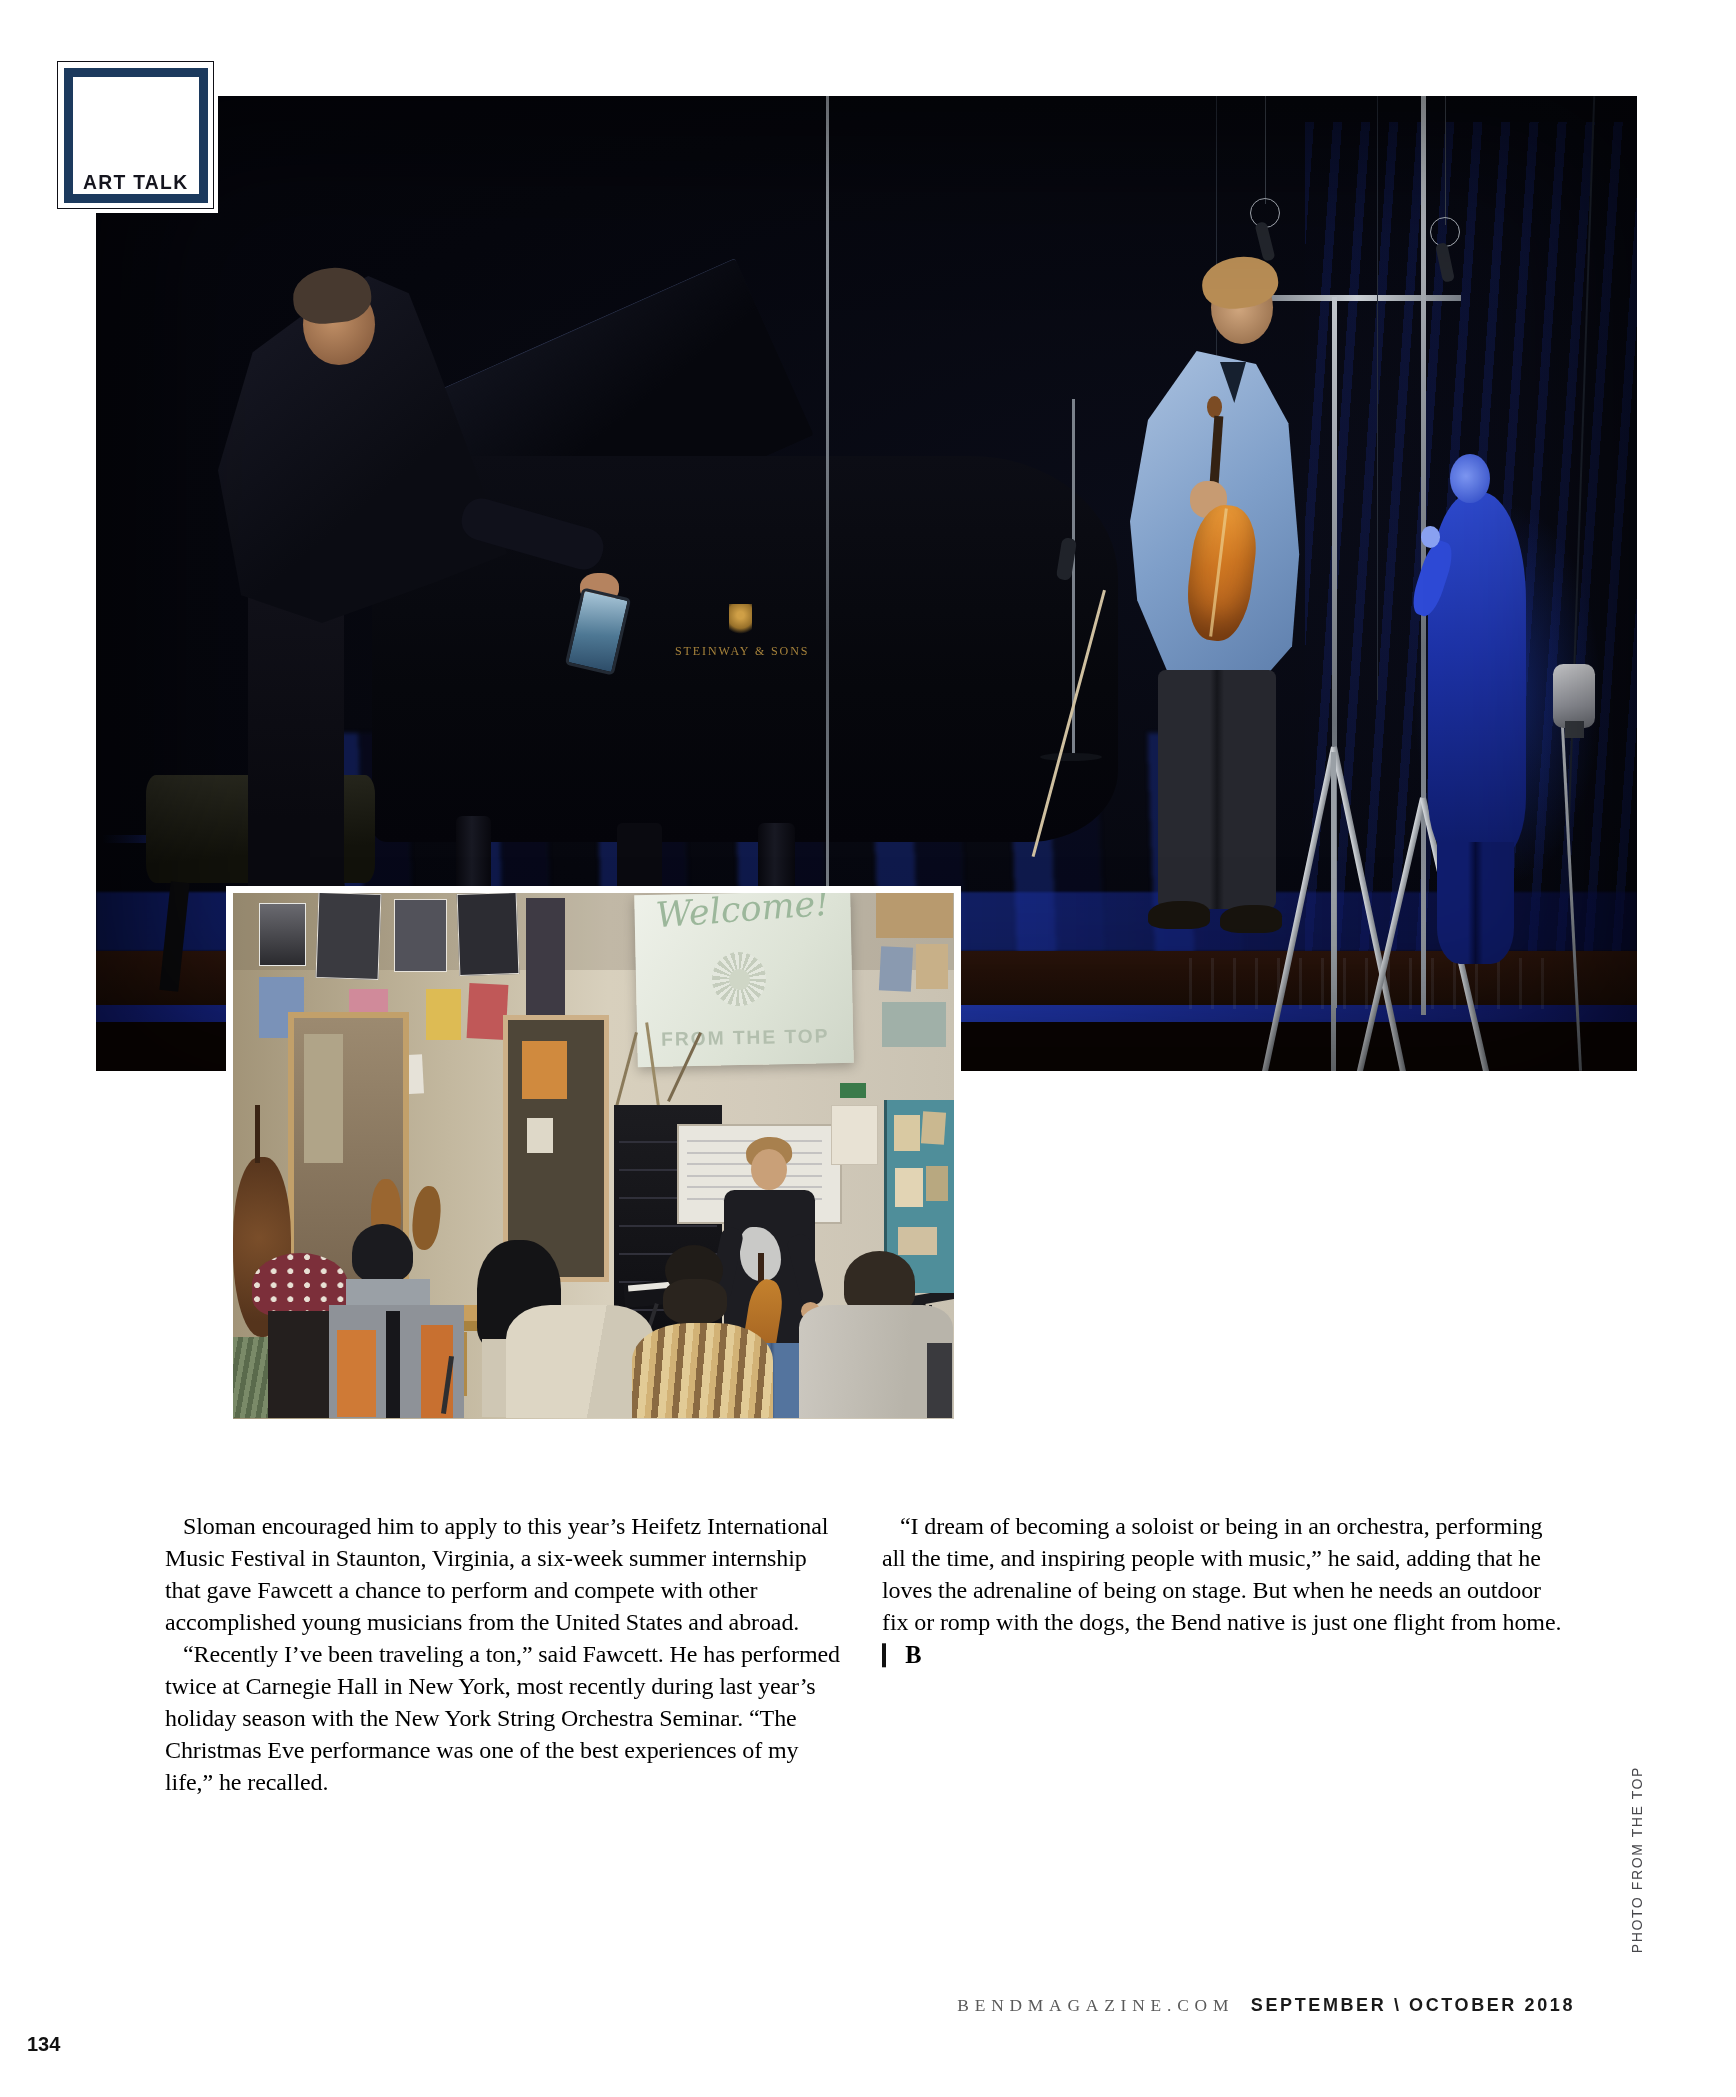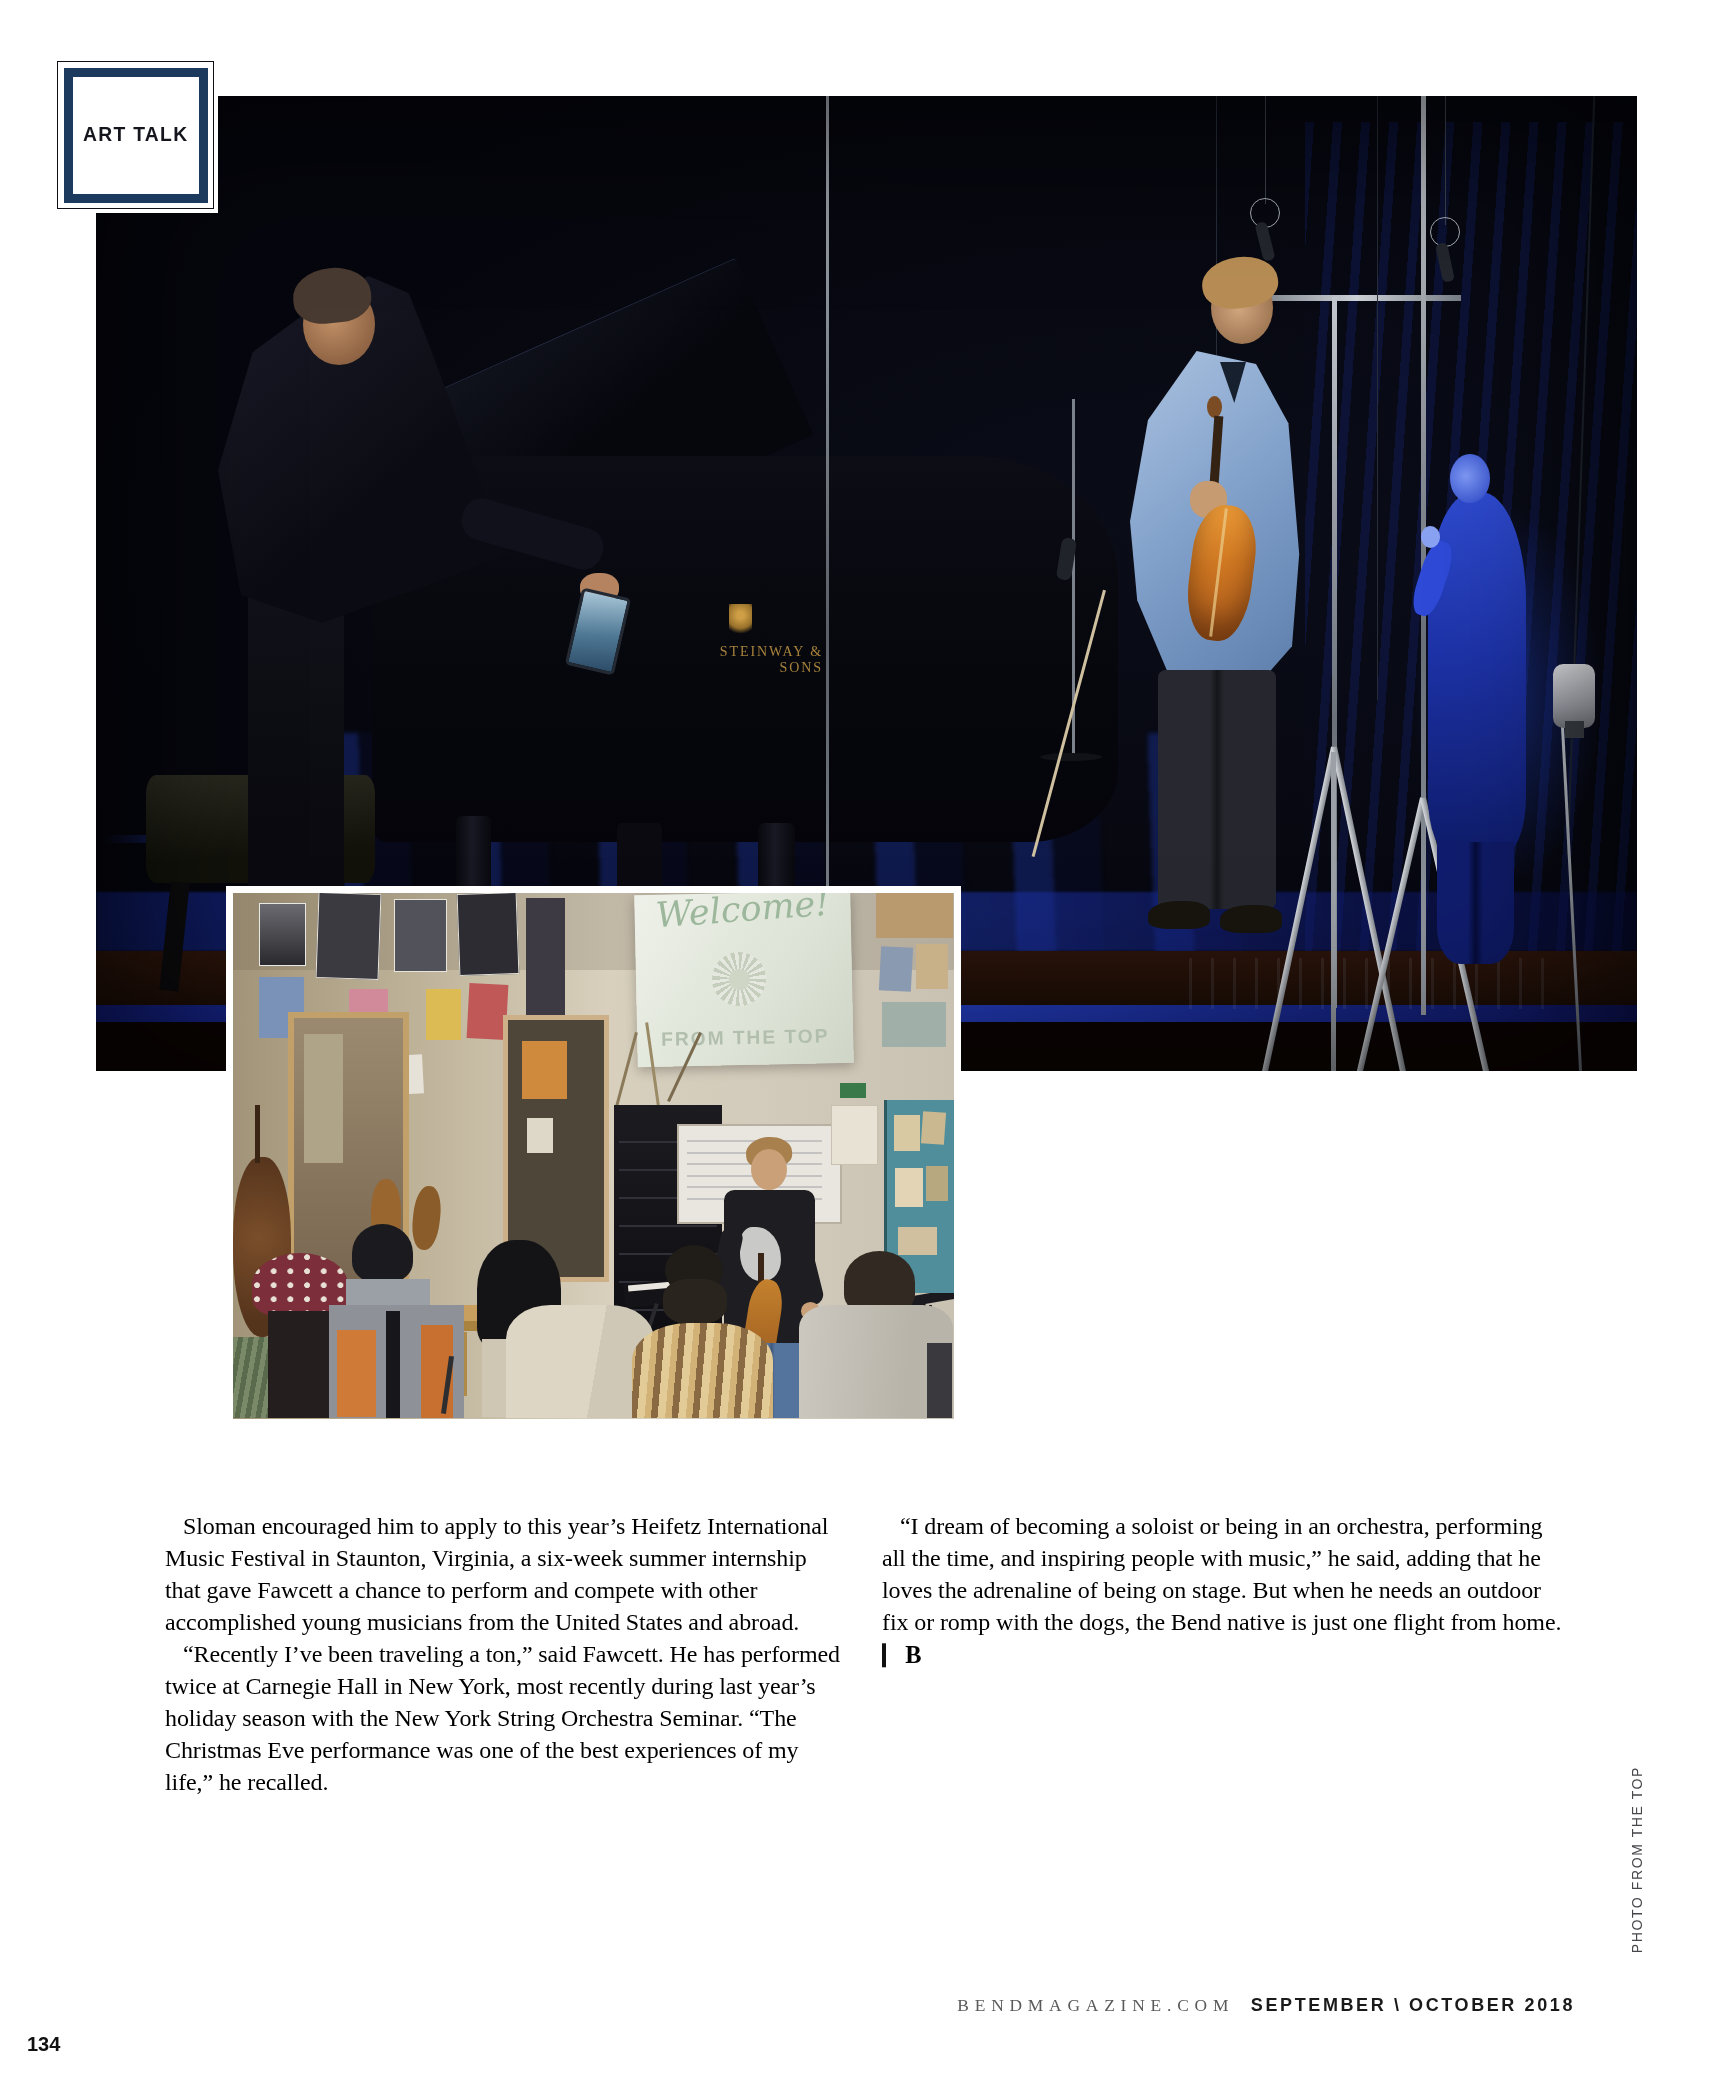--- a/index.html
+++ b/index.html
@@ -4,21 +4,21 @@
 <style>
   html,body{margin:0;padding:0;background:#888;}
   .page{position:relative;width:1736px;height:2097px;background:#ffffff;overflow:hidden;
         font-family:"Liberation Sans", sans-serif;}
   .ab{position:absolute;}
 
   
   .badge-wrap{left:53px;top:57px;background:#fff;padding:3.9px;}
   .badge-outer{border:1.9px solid #0f0f16;padding:5.8px;background:#fff;}
   .badge-inner{border:9.6px solid #1c3a5e;width:126px;height:117px;background:#fff;
-               display:flex;align-items:center;justify-content:center;}
+               display:flex;align-items:flex-end;justify-content:center;}
   .badge-label{font-weight:700;font-size:19.3px;letter-spacing:1.3px;color:#15151e;
                font-family:"Liberation Sans",sans-serif;}
 
   
   .stage{left:96px;top:96px;width:1541px;height:975px;overflow:hidden;background:#04040a;}
   .stage .vig{left:0;top:0;right:0;bottom:0;box-shadow:inset 0 0 141px 45px rgba(0,0,0,.55);}
 
   
   .class{left:226px;top:886px;width:735px;height:540px;border:7.7px solid #fff;
          box-sizing:border-box;overflow:hidden;background:#cfc6b2;}
@@ -42,22 +42,22 @@
   
   .credit{left:1629px;top:1766px;writing-mode:vertical-rl;transform:rotate(180deg);
           font-size:14px;letter-spacing:1.6px;color:#48484c;}
   .pagenum{left:27px;top:2033px;font-weight:700;font-size:20px;color:#111;}
   .footer-right{right:161px;top:1995px;white-space:nowrap;}
   .site{font-family:"Liberation Serif",serif;font-size:17.4px;letter-spacing:5.8px;color:#5a5a5a;}
   .issue{font-family:"Liberation Sans",sans-serif;font-weight:700;font-size:18px;
          letter-spacing:2.6px;color:#1a1a1a;margin-left:16.7px;}
 
   
-  .brand{font-family:"Liberation Serif",serif;font-size:14px;letter-spacing:1.9px;color:#b08a3e;
-         text-align:right;opacity:.95;}
+  .brand{font-family:"Liberation Serif",serif;font-size:12px;letter-spacing:1.9px;color:#b08a3e;
+         text-align:left;opacity:.95;}
   
   .welcome{font-family:"DejaVu Serif",serif;font-style:italic;font-size:35px;color:#9cb79b;}
   .fromtop{font-family:"Liberation Sans",sans-serif;font-weight:700;font-size:19.3px;
            letter-spacing:1.9px;color:#b3bfae;}
 </style>
 </head>
 <body>
 
 <div class="page">
 

